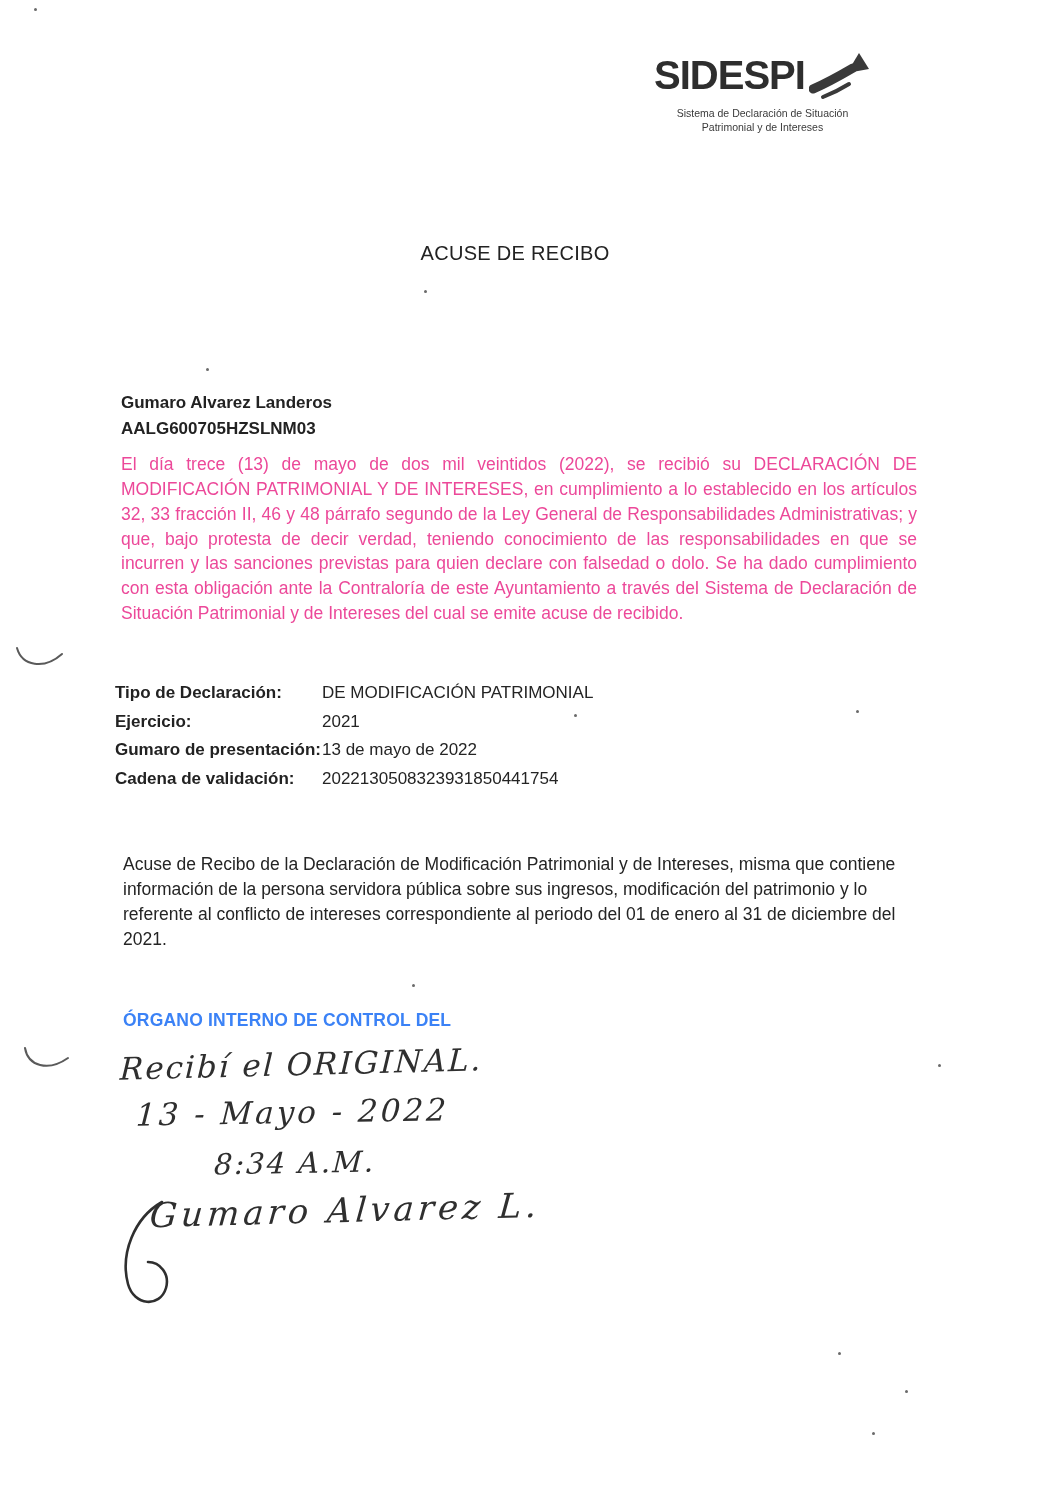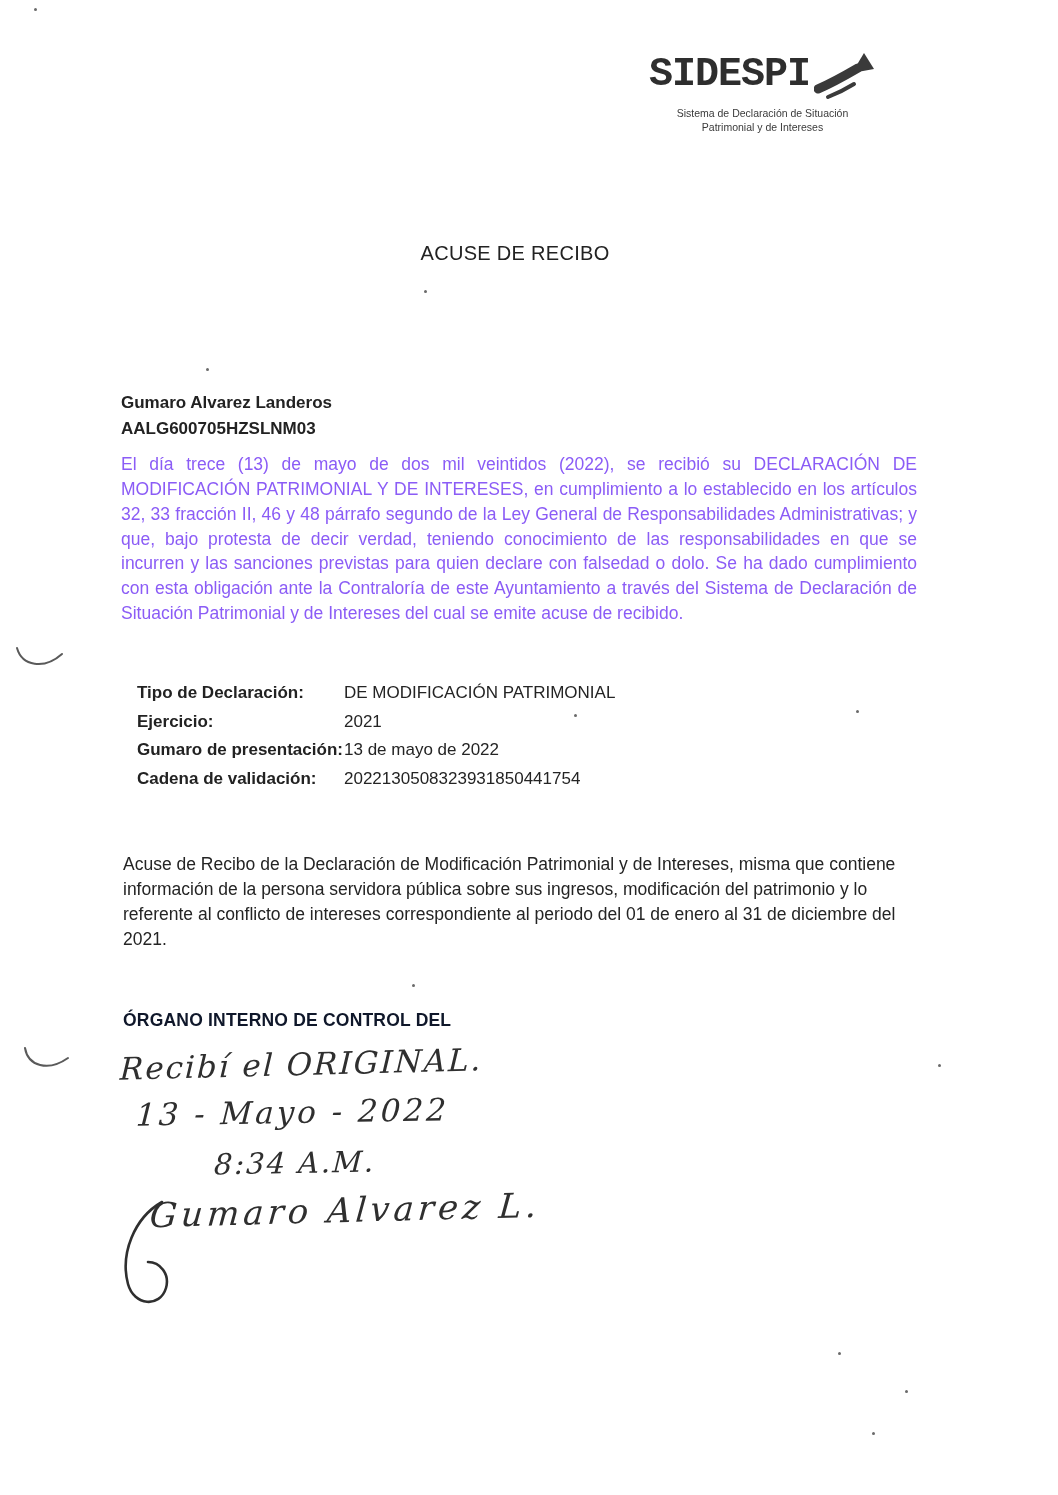--- a/index.html
+++ b/index.html
@@ -9,21 +9,21 @@
     background: #ffffff;
     position: relative;
     font-family: "Liberation Sans", sans-serif;
     color: #1c1c1c;
     overflow: hidden;
   }
   .abs { position: absolute; }
 
   
   .logo { left: 645px; top: 55px; width: 235px; text-align: center; }
-  .logo-row { display: flex; align-items: flex-start; justify-content: center; gap: 4px; font-family: Liberation Mono, monospace; }
+  .logo-row { display: flex; align-items: flex-start; justify-content: center; gap: 4px; }
   .logo-wordmark {
     font-size: 40px;
     font-weight: bold;
     letter-spacing: -1px;
     color: #2e2e2e;
     line-height: 1;
   }
   .logo-arrow { margin-top: -6px; }
   .logo-tagline {
     margin-top: 3px;
@@ -51,45 +51,45 @@
     line-height: 1.5;
     color: #222;
   }
 
   
   .body-par {
     left: 121px; top: 452px; width: 796px;
     font-size: 17.5px;
     line-height: 1.42;
     text-align: justify;
-    color: #8b5cf6;
+    color: #ec4899;
   }
 
   
-  .fields { left: 137px; top: 684px; width: 740px; }
+  .fields { left: 115px; top: 684px; width: 740px; }
   .field-row { display: flex; margin-bottom: 10px; font-size: 17px; line-height: 1.1; }
   .field-label { width: 207px; font-weight: bold; color: #222; flex-shrink: 0; }
   .field-value { color: #242424; }
 
   
   .footer-par {
     left: 123px; top: 852px; width: 796px;
     font-size: 17.5px;
     line-height: 1.42;
     text-align: left;
     color: #242424;
   }
 
   
   .control-heading {
     left: 123px; top: 1010px;
     font-weight: bold;
     font-size: 17.5px;
     letter-spacing: 0.2px;
-    color: #0f172a;
+    color: #3b82f6;
   }
 
   
   .handwriting {
     font-family: "DejaVu Serif", serif;
     font-style: italic;
     color: #2f2f2f;
     white-space: nowrap;
   }
   .hw-line1 { left: 120px; top: 1046px; font-size: 31px; transform: rotate(-1.5deg) skewX(-4deg); letter-spacing: 2px; }

